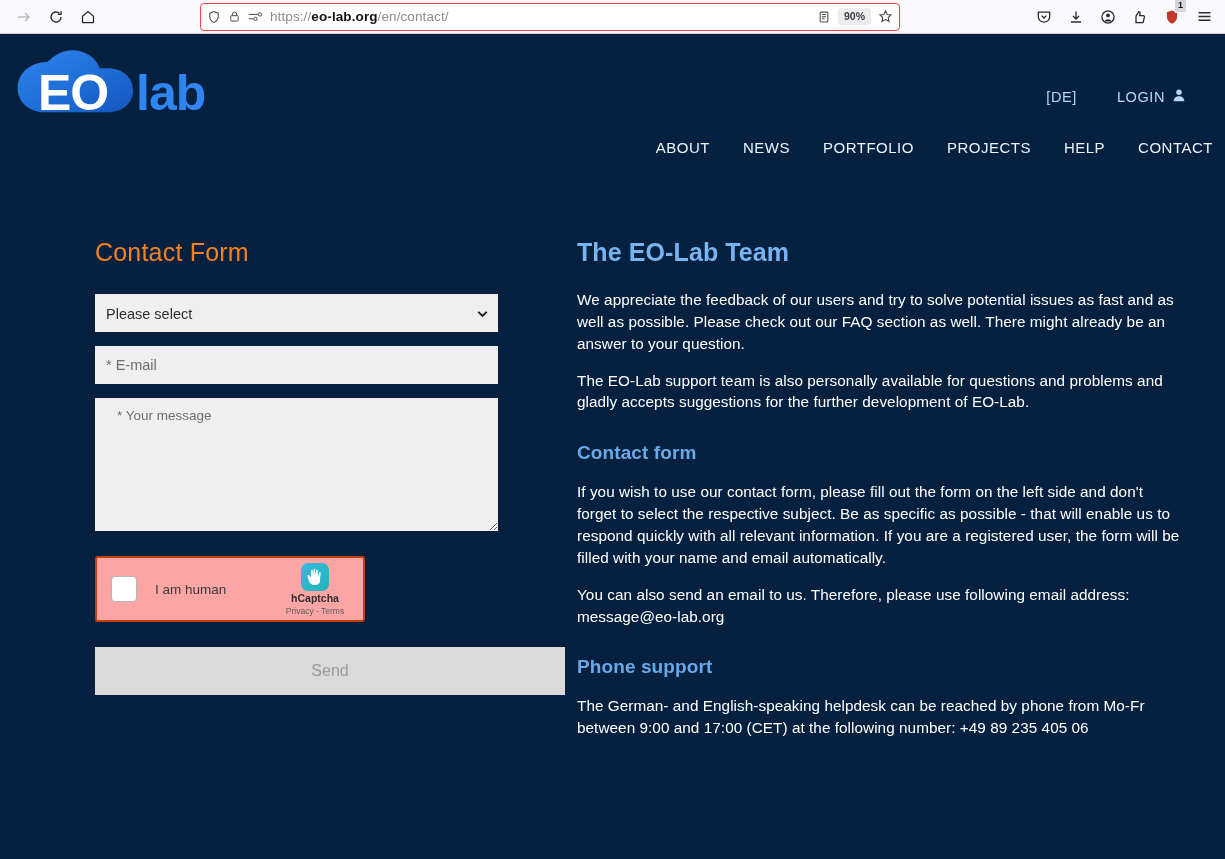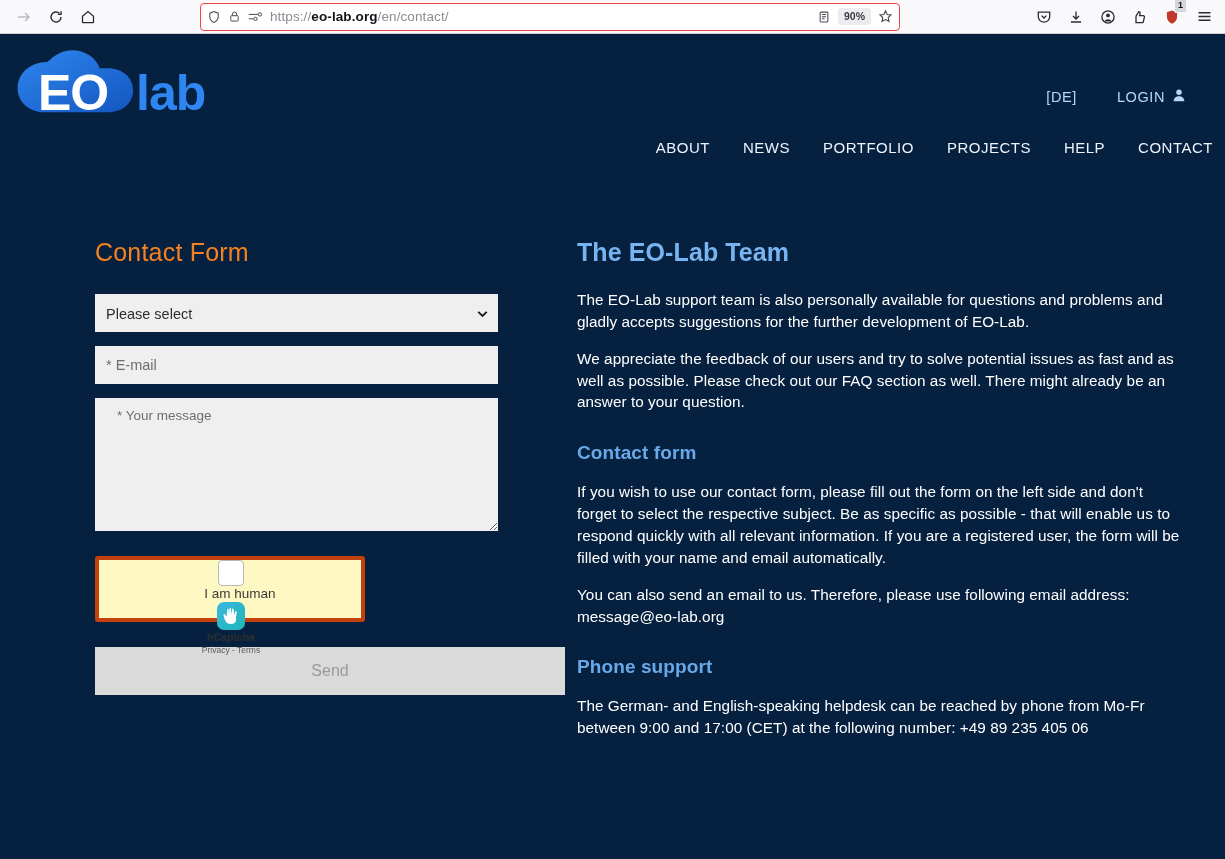--- a/index.html
+++ b/index.html
@@ -90,23 +90,23 @@
   .name-row .field { width: 227px; }
   .email-row { margin-bottom: 14px; }
   textarea.field {
     height: 133px; padding: 9px 22px; resize: both; line-height: 1.35;
     font-family: Liberation Sans, sans-serif; font-size: 13.5px; color: #c2410c;
   }
   .field::placeholder { color: #6e6e6e; opacity: 1; }
   textarea.field::placeholder { color: #6e6e6e; }
 
   .captcha {
-    margin-top: 25px; width: 270px; height: 66px; background: #fef9c3;
-    border: 4px solid #c2410c; border-radius: 3px;
-    display: flex; align-items: center; padding: 0 12px 0 14px; gap: 0; flex-direction: column;
+    margin-top: 25px; width: 270px; height: 66px; background: #fca5a5;
+    border: 2px solid #c2410c; border-radius: 3px;
+    display: flex; align-items: center; padding: 0 12px 0 14px; gap: 0;
   }
   .cb {
     width: 26px; height: 26px; background: #fff; border: 1px solid #b7b7b7;
     border-radius: 4px; flex: 0 0 auto;
   }
   .cb-label { font-size: 13.5px; color: #3a3a3a; margin-left: 18px; flex: 1; }
   .hc-brand { text-align: center; width: 72px; }
   .hc-mark { width: 30px; height: 30px; margin: 0 auto 1px; }
   .hc-name { font-size: 10.5px; font-weight: 700; color: #2f2f2f; line-height: 1.1; }
   .hc-links { font-size: 8.5px; color: #5b5b5b; line-height: 1.2; margin-top: 1px; }
@@ -306,22 +306,22 @@
           <div class="hc-name">hCaptcha</div>
           <div class="hc-links">Privacy - Terms</div>
         </div>
       </div>
 
       <button class="send-btn">Send</button>
     </div>
 
     <div class="col-right">
       <h2 class="team-title">The EO-Lab Team</h2>
+      <p class="body">We appreciate the feedback of our users and try to solve potential issues as fast and as well as possible. Please check out our FAQ section as well. There might already be an answer to your question.</p>
       <p class="body">The EO-Lab support team is also personally available for questions and problems and gladly accepts suggestions for the further development of EO-Lab.</p>
-      <p class="body">We appreciate the feedback of our users and try to solve potential issues as fast and as well as possible. Please check out our FAQ section as well. There might already be an answer to your question.</p>
 
       <h3 class="sub">Contact form</h3>
       <p class="body">If you wish to use our contact form, please fill out the form on the left side and don't forget to select the respective subject. Be as specific as possible - that will enable us to respond quickly with all relevant information. If you are a registered user, the form will be filled with your name and email automatically.</p>
 
       <p class="body">You can also send an email to us. Therefore, please use following email address: message@eo-lab.org</p>
 
       <h3 class="sub">Phone support</h3>
       <p class="body">The German- and English-speaking helpdesk can be reached by phone from Mo-Fr between 9:00 and 17:00 (CET) at the following number: +49 89 235 405 06</p>
     </div>
 

